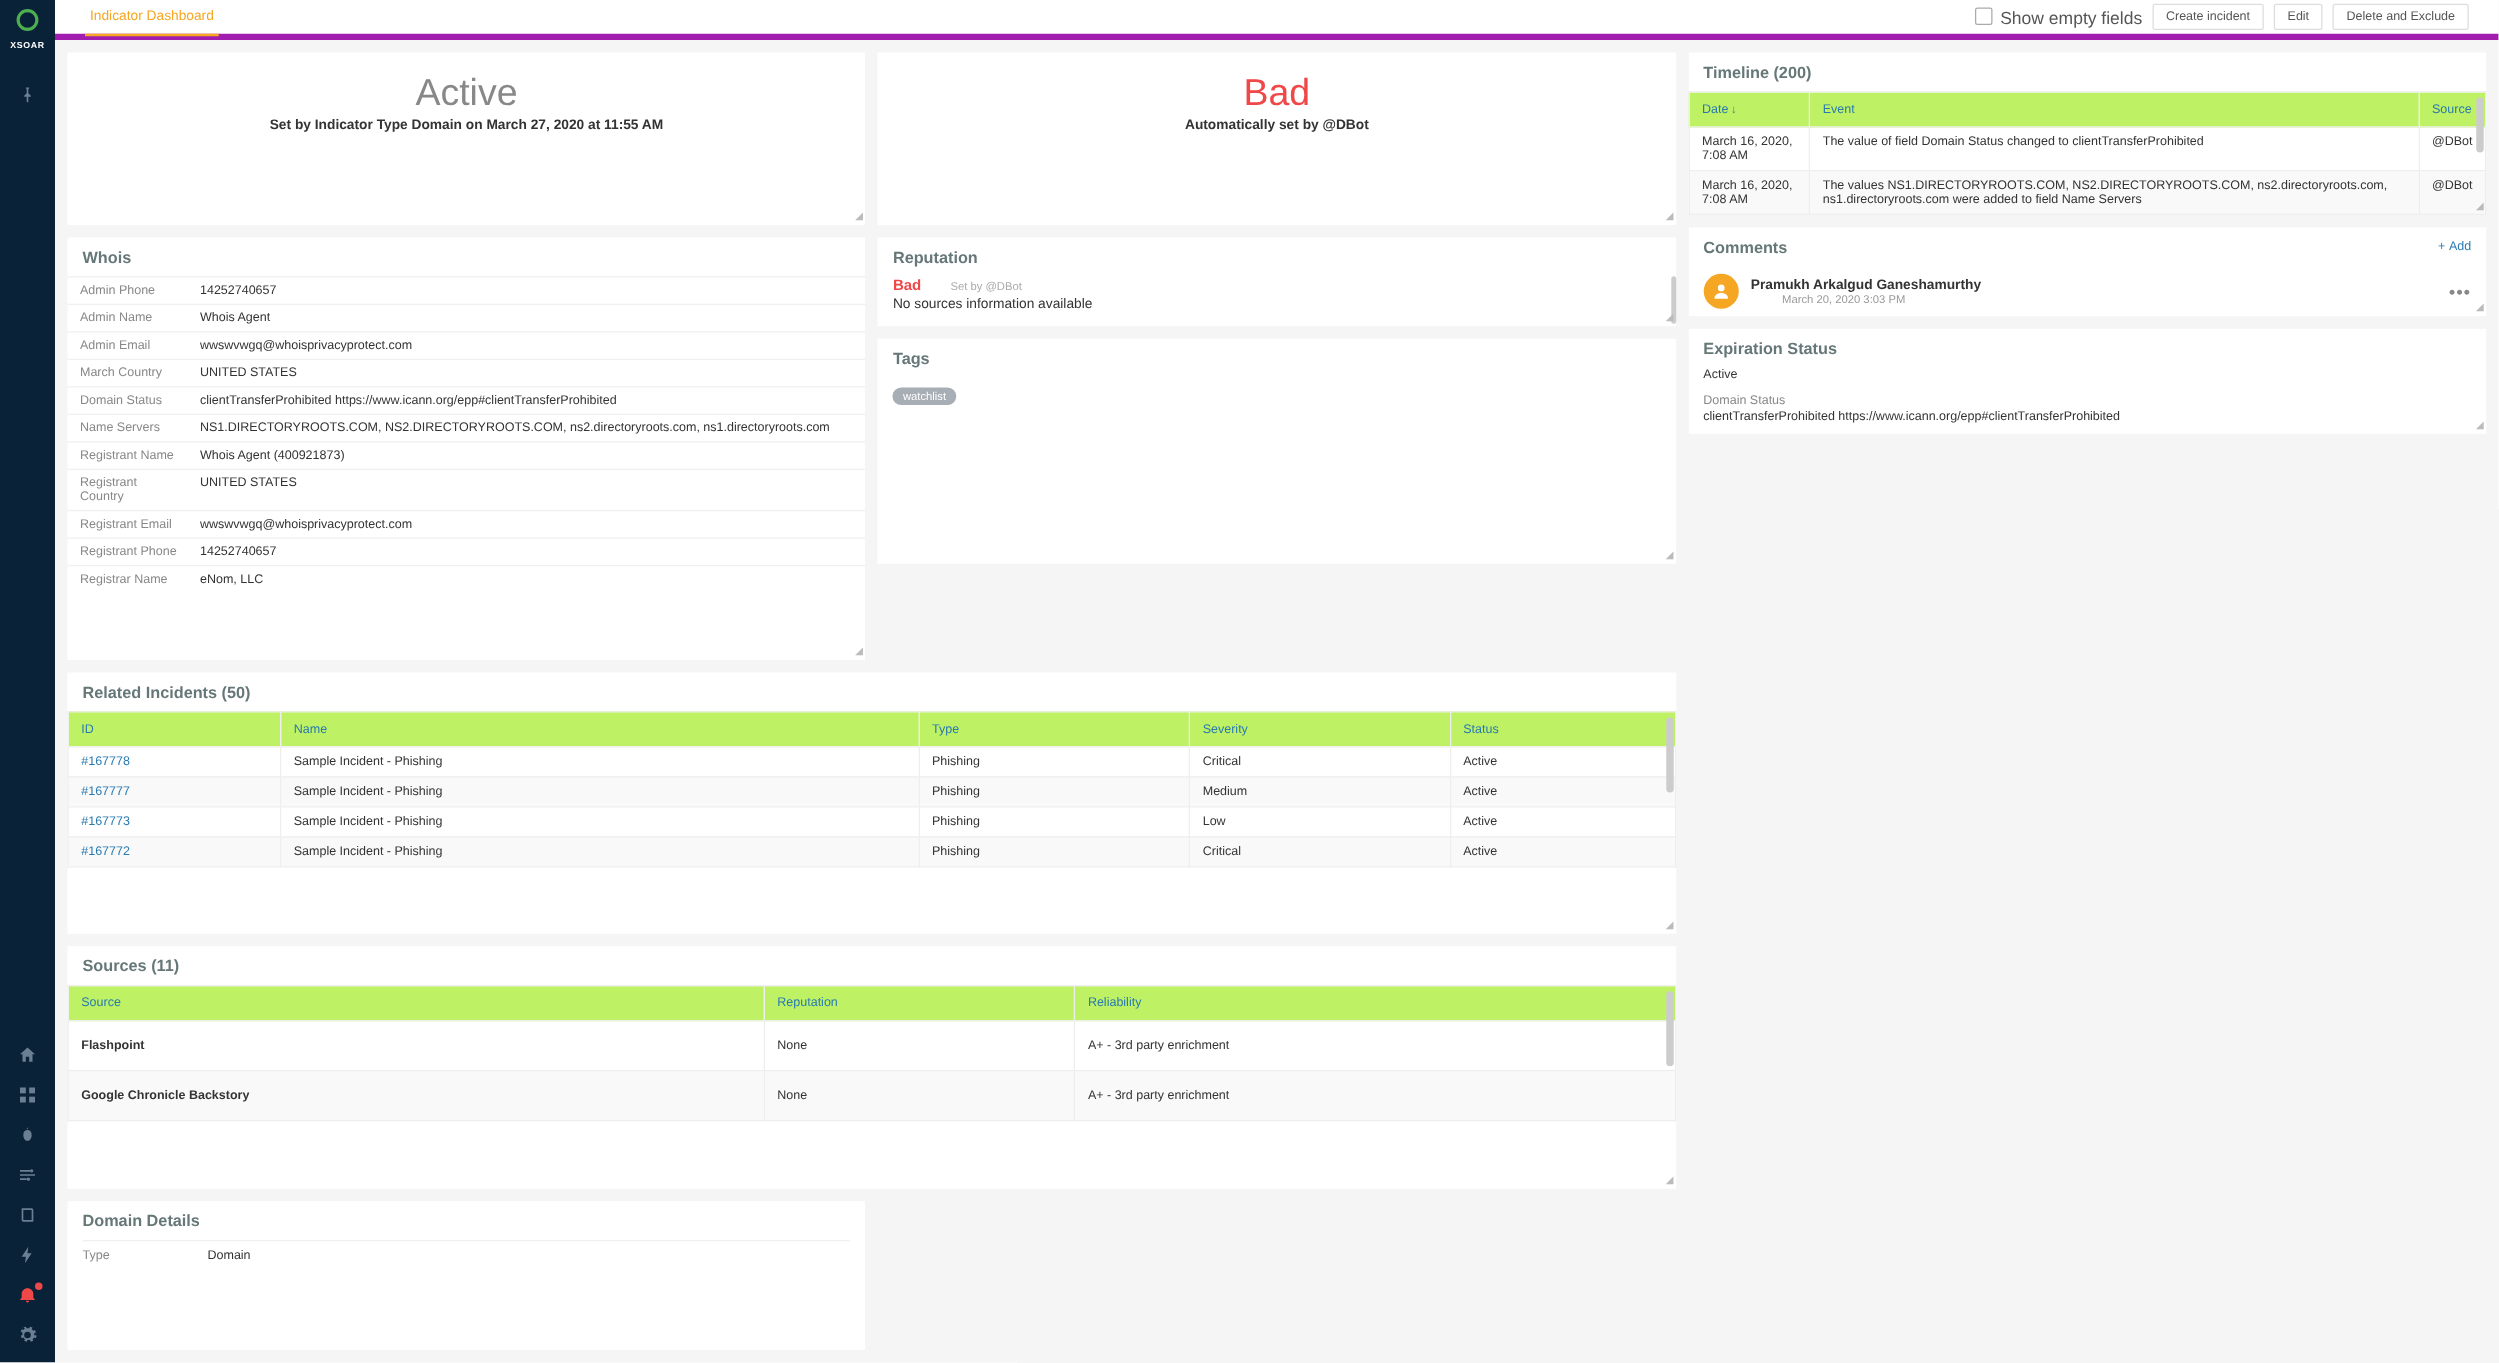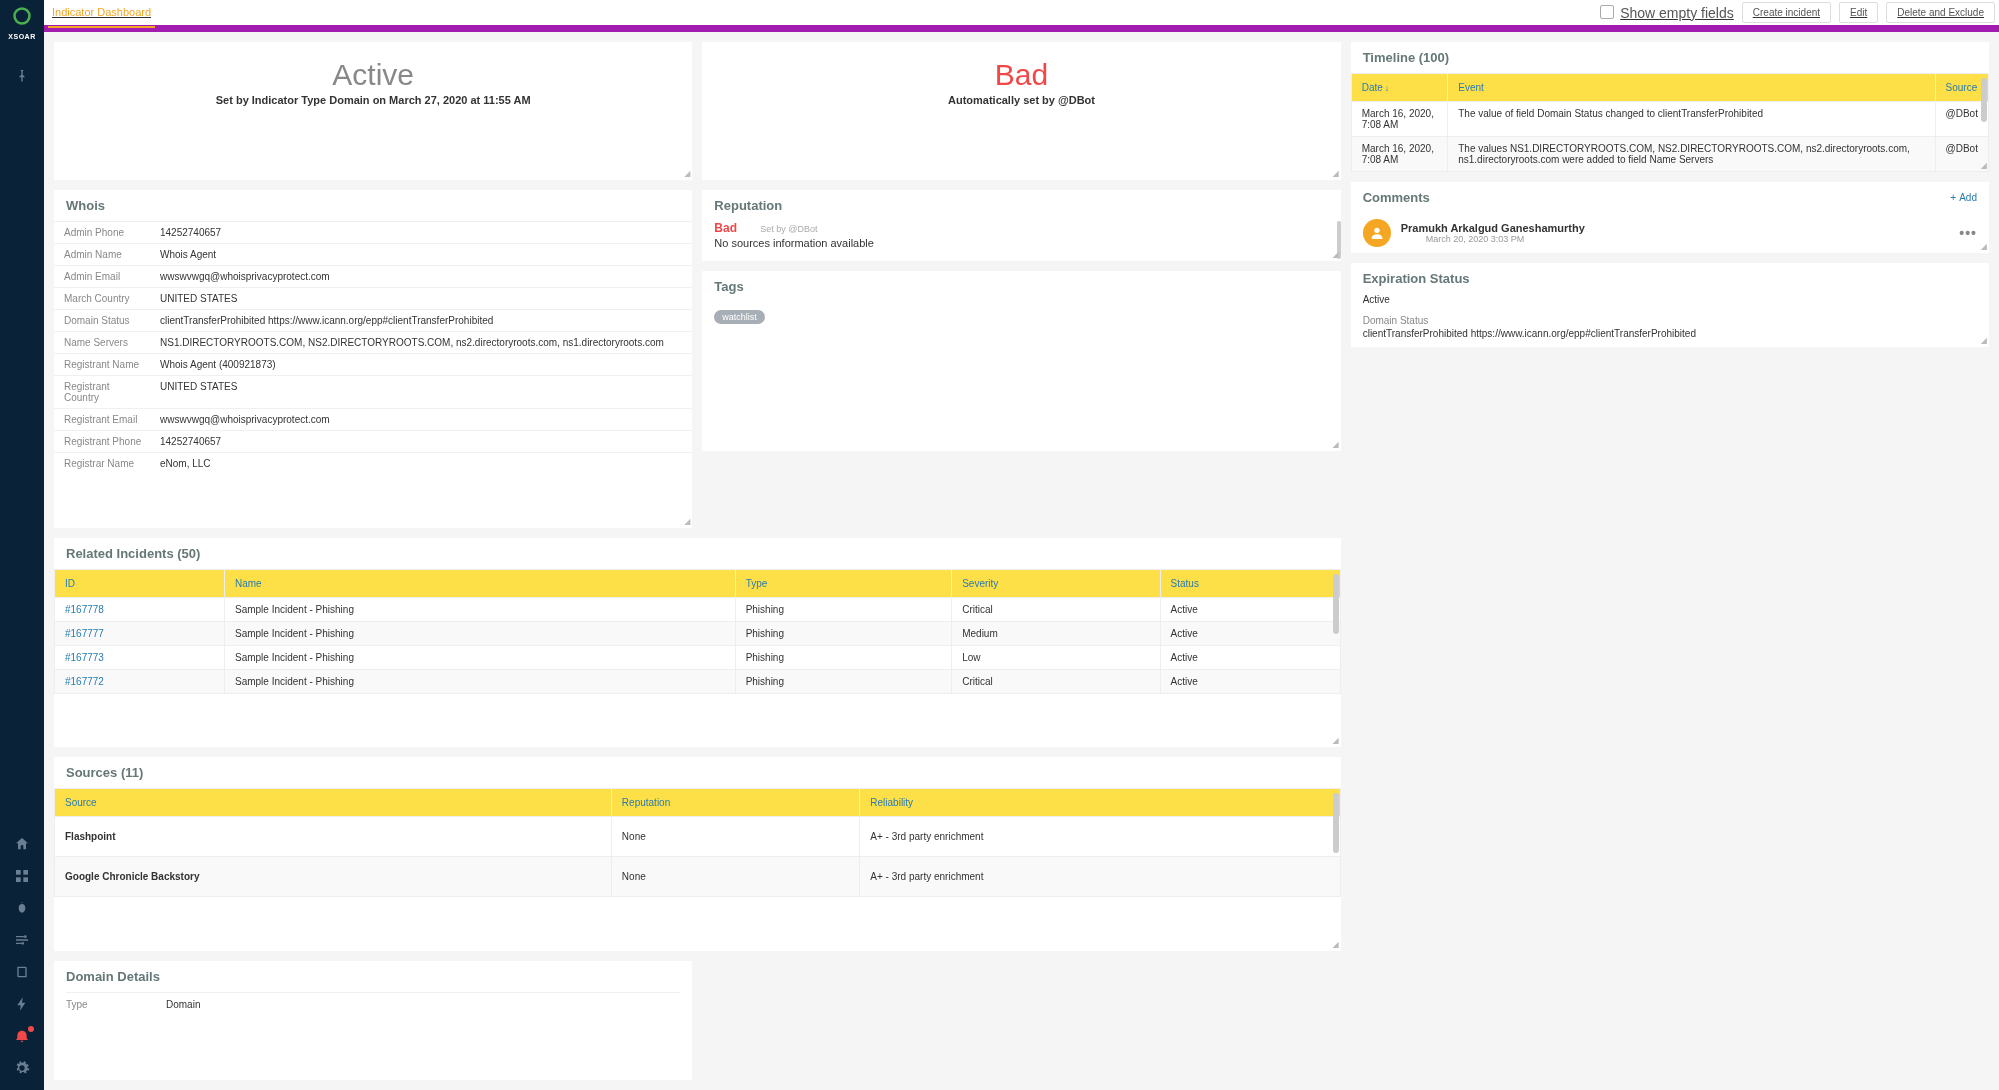--- a/index.html
+++ b/index.html
@@ -16,21 +16,21 @@
     .sidebar-bottom .sidebar-icon { color: #6b7f93; position: relative; }
     .badge-red { position: absolute; top: -2px; right: -4px; width: 6px; height: 6px; background: #f04848; border-radius: 50%; }
     .main { flex: 1; display: flex; flex-direction: column; overflow: hidden; }
     .topbar { display: flex; align-items: center; padding: 8px 14px 6px 14px; border-bottom: 1px solid #e6e6e6; }
     .indicator-icon { width: 24px; height: 24px; background: #f04848; border-radius: 50%; display: flex; align-items: center; justify-content: center; color: #fff; margin-right: 8px; }
     .indicator-icon svg { width: 14px; height: 14px; }
     .page-title { font-size: 16px; font-weight: 700; color: #1a1a1a; }
     .topbar-right { margin-left: auto; display: flex; align-items: center; gap: 10px; }
     .search-box { border: 1px solid #ccc; border-radius: 14px; padding: 5px 14px; font-size: 11px; width: 150px; color: #888; }
     .help-circle { width: 26px; height: 26px; background: #0a2238; border-radius: 50%; display: flex; align-items: center; justify-content: center; color: #fff; font-size: 13px; font-weight: 700; cursor: pointer; }
-    .secondbar { display: flex; align-items: center; padding: 0 4px; border-bottom: 7px solid #a21caf; height: 32px; text-decoration: underline; }
+    .secondbar { display: flex; align-items: center; padding: 0 24px; border-bottom: 5px solid #a21caf; height: 32px; }
     .tab { padding: 8px 4px; font-size: 11px; color: #f5a623; border-bottom: 2px solid #f5a623; font-weight: 500; }
     .secondbar-right { margin-left: auto; display: flex; align-items: center; gap: 8px; }
     .checkbox-label { display: flex; gap: 6px; font-size: 14px; color: #555; }
     .checkbox { width: 14px; height: 14px; border: 1px solid #aaa; border-radius: 2px; }
     .btn-small { border: 1px solid #ddd; background: #fff; padding: 4px 10px; font-size: 10px; color: #555; border-radius: 2px; cursor: pointer; }
     .content { flex: 1; padding: 10px; display: grid; grid-template-columns: 1fr 1fr 1fr; gap: 10px; overflow-y: auto; background: #f5f5f5; }
     .panel { background: #fff; position: relative; }
     .panel-resize { position: absolute; bottom: 2px; right: 2px; color: #bbb; font-size: 10px; cursor: nwse-resize; line-height: 1; }
     .panel-resize::before { content: "◢"; font-size: 8px; }
     .span2 { grid-column: 1 / 3; }
@@ -44,21 +44,21 @@
     .whois-label { width: 100px; font-size: 10px; color: #888; padding: 2px 10px; }
     .whois-value { flex: 1; font-size: 10px; color: #333; padding: 2px 6px; }
     .rep-body { padding: 0 12px 12px 12px; position: relative; }
     .rep-bad { color: #f04848; font-size: 12px; font-weight: 600; display: inline-block; }
     .rep-setby { font-size: 9px; color: #aaa; margin-left: 20px; }
     .rep-text { font-size: 11px; color: #333; margin-top: 2px; }
     .rep-scroll { position: absolute; right: 0; top: 0; width: 4px; height: 38px; background: #ccc; border-radius: 2px; }
     .tag-chip { display: inline-block; background: #a8aeb5; color: #fff; font-size: 9px; padding: 2px 8px; border-radius: 10px; margin: 8px 12px; }
     .tags-panel { min-height: 180px; }
     .data-table { width: 100%; border-collapse: collapse; font-size: 10px; }
-    .data-table th { text-align: left; padding: 8px 10px; color: #2a7ab0; font-weight: 500; border: 1px solid #eee; background: #fde047; font-size: 10px; }
+    .data-table th { text-align: left; padding: 8px 10px; color: #2a7ab0; font-weight: 500; border: 1px solid #eee; background: #bef264; font-size: 10px; }
     .data-table td { padding: 6px 10px; border: 1px solid #eee; color: #333; }
     .data-table tr:nth-child(even) td { background: #f9f9f9; }
     .data-table a { color: #2a7ab0; text-decoration: none; }
     .timeline-table th { font-size: 10px; }
     .timeline-table td { font-size: 10px; vertical-align: top; }
     .add-link { color: #2a7ab0; font-size: 10px; cursor: pointer; display: flex; align-items: center; gap: 3px; }
     .panel-header-row { display: flex; align-items: center; justify-content: space-between; padding: 8px 12px; }
     .comment-item { display: flex; align-items: center; padding: 6px 12px; gap: 10px; }
     .avatar { width: 28px; height: 28px; background: #f5a623; border-radius: 50%; display: flex; align-items: center; justify-content: center; }
     .avatar svg { width: 16px; height: 16px; fill: #fff; }
@@ -173,21 +173,21 @@
 
       <div class="panel status-panel" style="grid-column:2;">
         <div class="status-big bad">Bad</div>
         <div class="status-sub">Automatically set by @DBot</div>
         <div class="panel-resize"></div>
       </div>
 
       <div style="grid-column:3; grid-row:1 / span 5; display:flex; flex-direction:column; gap:10px;">
 
         <div class="panel panel-with-scroll">
-          <div class="panel-header">Timeline (100)</div>
+          <div class="panel-header">Timeline (200)</div>
           <table class="data-table timeline-table">
             <thead>
                 <tr>
               <th><span>Date</span><span class="arrow-down">↓</span></th>
               <th>Event</th>
               <th>Source</th>
             </tr>
               </thead>
             <tbody id="timeline-body">
                 <tr>

